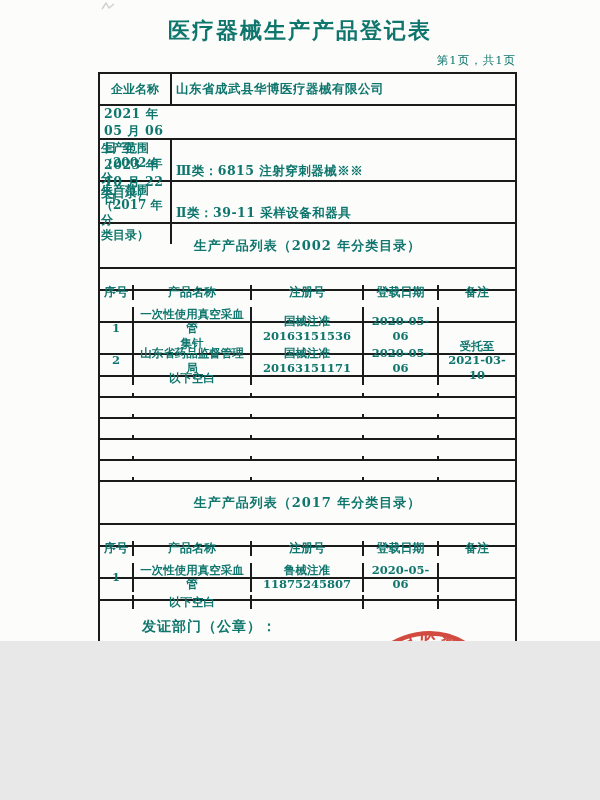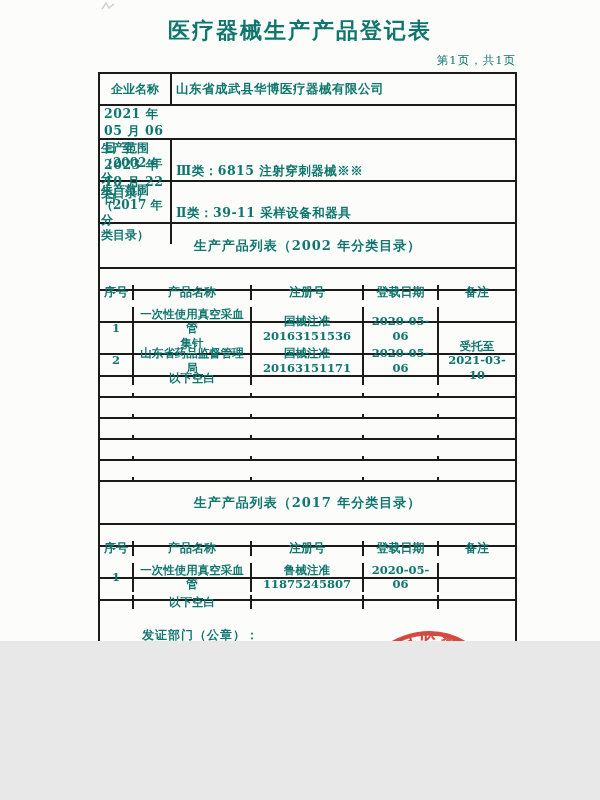--- a/index.html
+++ b/index.html
@@ -44,22 +44,22 @@
     display:flex; align-items:center; justify-content:center;
     text-align:center; white-space:pre-line;
     font-weight:700; font-size:11.5px; line-height:1.25; padding:0 2px;margin-top:16px;
   }
   .pc:last-child { border-right:none; }
   .phead .pc { font-size:12px; }
   .h32{height:32px} .h30{height:30px} .h34{height:34px} .h42{height:42px}
   .h45{height:45px} .h22{height:22px} .h21{height:21px} .h43{height:43px}
   .footer { position:relative; height:106px; }
   .issuing {
-    position:absolute; left:42px; top:26px;
-    font-size:12px; font-weight:700; letter-spacing:1px;
+    position:absolute; left:42px; top:17px;
+    font-size:14px; font-weight:700; letter-spacing:1px;
   }
   .issue-date {
     position:absolute; left:255px; top:61px;
     font-size:13px; font-weight:700; letter-spacing:1.5px; z-index:1;
   }
   .seal {
     position:absolute; left:357px; top:629px; width:140px; height:128px;
     transform:rotate(-10deg); opacity:.92; mix-blend-mode:multiply; z-index:3;
   }
   .seal svg { width:100%; height:100%; }

